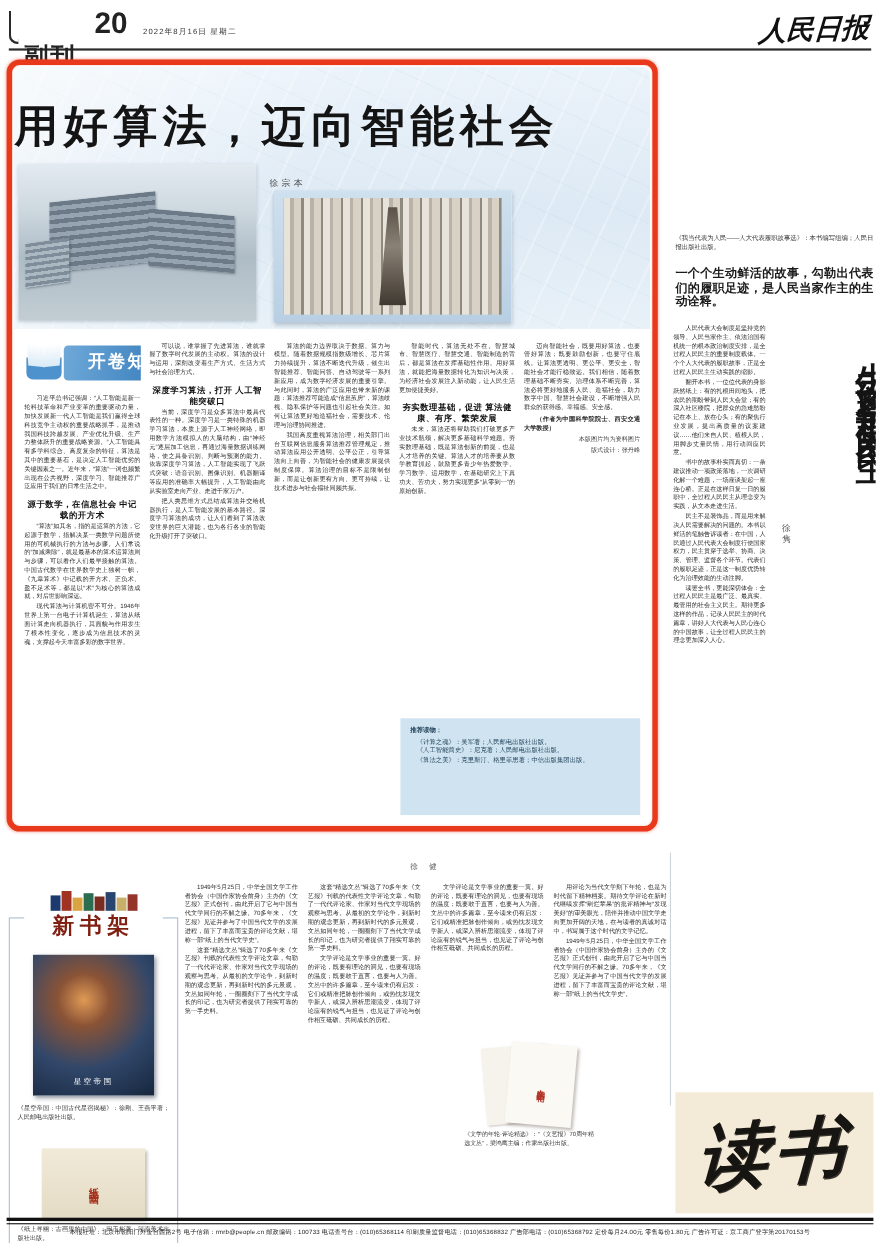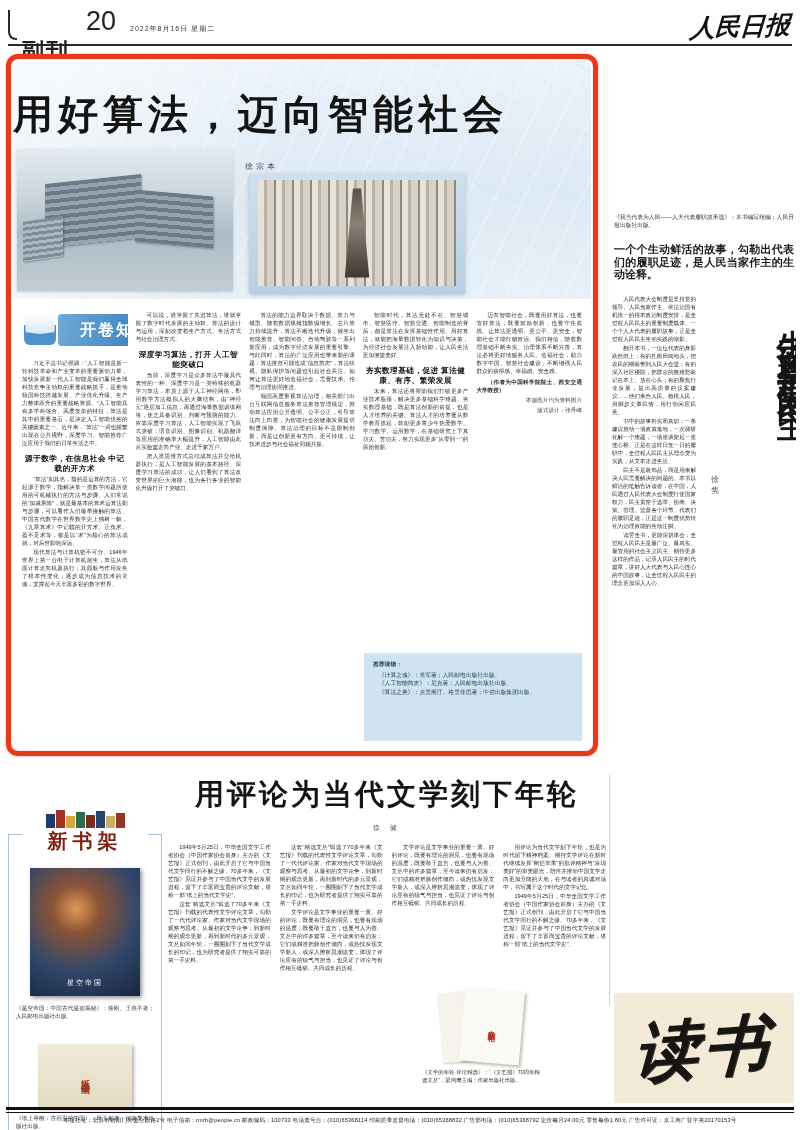--- a/index.html
+++ b/index.html
@@ -3,21 +3,21 @@
 <meta charset="utf-8">
 <style>
   * { margin:0; padding:0; box-sizing:border-box; }
   html,body { background:#ffffff; }
   body { width:800px; height:1130px; position:relative; font-family:"Liberation Sans", sans-serif; color:#222; overflow:hidden; }
 
   
   .header { position:absolute; left:8px; top:8px; width:784px; height:38px; border-bottom:2px solid #2a2a2a; }
   .hdr-bracket { position:absolute; left:0; top:2px; width:9px; height:30px; border-left:2px solid #2a2a2a; border-bottom:2px solid #2a2a2a; border-bottom-left-radius:8px; }
   .hdr-section { position:absolute; left:14px; top:2px; font-family:"Liberation Serif", serif; font-size:22px; font-weight:900; letter-spacing:2px;margin-top:26px; }
-  .hdr-pageno { position:absolute; left:78px; top:-2px; font-size:27px; font-weight:400; font-family:"Liberation Sans", sans-serif; }
+  .hdr-pageno { position:absolute; left:78px; top:-2px; font-size:27px; font-weight:700; font-family:"Liberation Sans", sans-serif; }
   .hdr-date { position:absolute; left:122px; top:16px; font-size:7px; color:#333; letter-spacing:1px; }
   .hdr-paper { position:absolute; right:2px; top:2px; font-family:"Liberation Serif", serif; font-size:25px; font-weight:900; font-style:italic; transform:skewX(-5deg) rotate(-2deg); color:#111; }
 
   
   .redbox { position:absolute; left:6px; top:54px; width:592px; height:702px; border:5px solid #e8391d; border-radius:12px; box-shadow:0 0 3px rgba(232,57,29,.45), inset 0 0 2px rgba(232,57,29,.35); background:#fff; }
   .redbox-inner { position:absolute; inset:2px; overflow:hidden; border-radius:7px; }
 
   
   .hero { position:relative; width:100%; height:238px;
     background:
@@ -233,21 +233,20 @@
   </div>
   <div class="shelf-cap cap1">《星空帝国：中国古代星宿揭秘》：徐刚、王燕平著；人民邮电出版社出版。</div>
   <div class="shelf-cover2">
     <span>纸上寻幽</span>
   </div>
   <div class="shelf-cap cap2">《纸上寻幽：古画里的中国》：田玉彬著；河南美术出版社出版。</div>
 </div>
 
 <div class="divider-v"></div>
 <div class="bottom-art">
-  <div class="ba-title">用评论为当代文学刻下年轮</div>
   <div class="ba-byline">徐 健</div>
   <div class="ba-body">
     <div class="ba-col">
       <p>1949年5月25日，中华全国文学工作者协会（中国作家协会前身）主办的《文艺报》正式创刊，由此开启了它与中国当代文学同行的不解之缘。70多年来，《文艺报》见证并参与了中国当代文学的发展进程，留下了丰富而宝贵的评论文献，堪称一部“纸上的当代文学史”。</p>
       <p>这套“精选文丛”辑选了70多年来《文艺报》刊载的代表性文学评论文章，勾勒了一代代评论家、作家对当代文学现场的观察与思考。从最初的文学论争，到新时期的观念更新，再到新时代的多元景观，文丛如同年轮，一圈圈刻下了当代文学成长的印记，也为研究者提供了翔实可靠的第一手史料。</p>
     </div>
     <div class="ba-col">
       <p>这套“精选文丛”辑选了70多年来《文艺报》刊载的代表性文学评论文章，勾勒了一代代评论家、作家对当代文学现场的观察与思考。从最初的文学论争，到新时期的观念更新，再到新时代的多元景观，文丛如同年轮，一圈圈刻下了当代文学成长的印记，也为研究者提供了翔实可靠的第一手史料。</p>
       <p>文学评论是文学事业的重要一翼。好的评论，既要有理论的洞见，也要有现场的温度；既要敢于直言，也要与人为善。文丛中的许多篇章，至今读来仍有启发：它们或精准把脉创作倾向，或热忱发现文学新人，或深入辨析思潮流变，体现了评论应有的锐气与担当，也见证了评论与创作相互砥砺、共同成长的历程。</p>
     </div>

